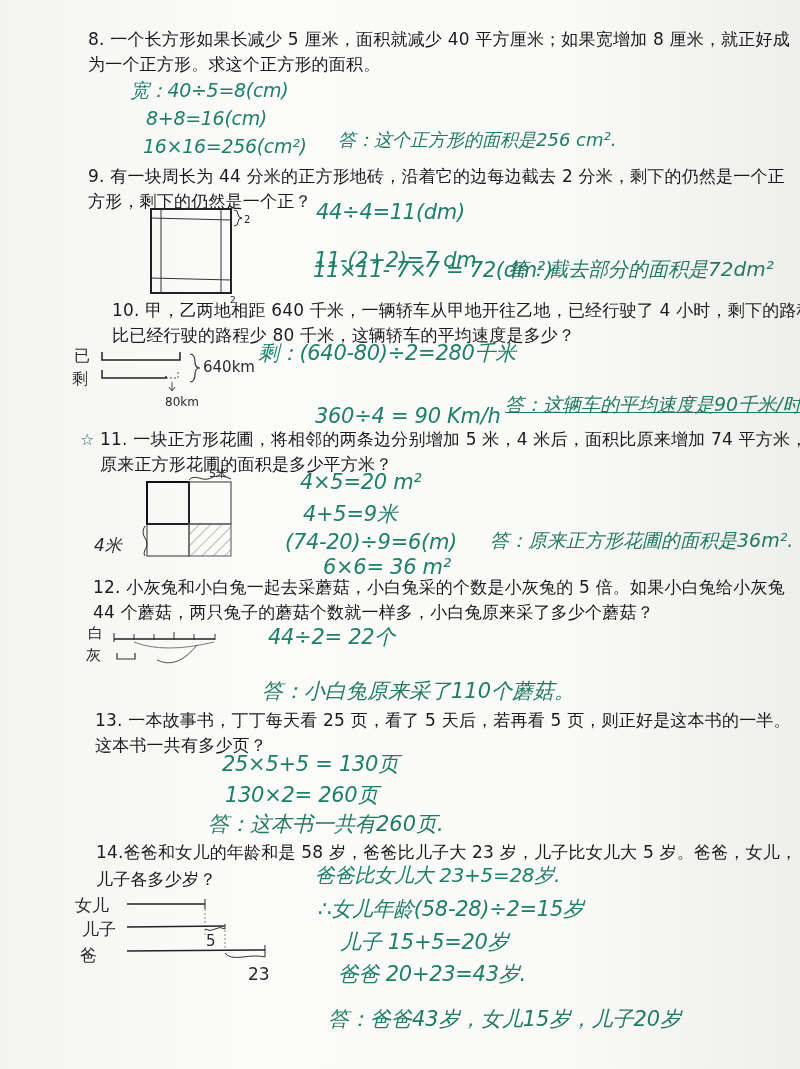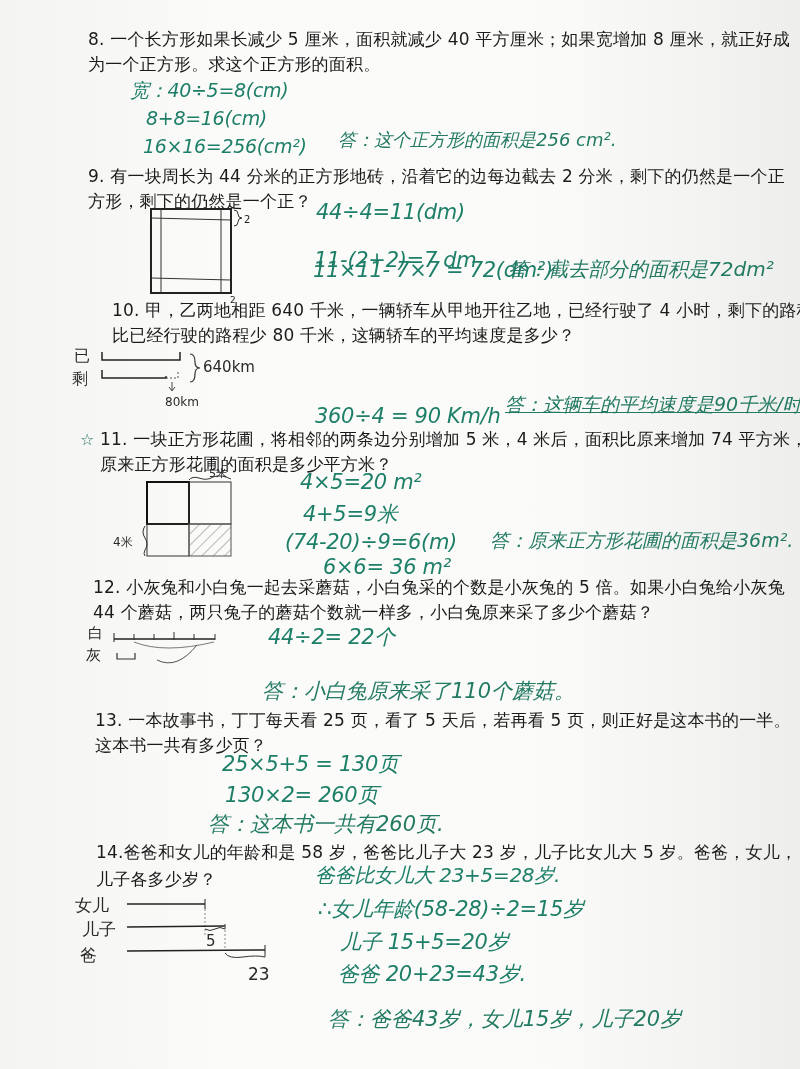--- a/index.html
+++ b/index.html
@@ -60,20 +60,21 @@
   <div class="pencil" style="left:72px; top:369px; font-size:16px;">剩</div>
   <svg class="fig" style="left:100px; top:350px;" width="100" height="40">
     <path d="M2 2 v8 h78 v-8" fill="none" stroke="#222" stroke-width="1.5"></path>
     <path d="M2 20 v8 h64 v-2" fill="none" stroke="#222" stroke-width="1.5"></path>
     <path d="M66 28 h12 v-6" fill="none" stroke="#555" stroke-width="1" stroke-dasharray="2 2"></path>
     <path d="M72 32 v8 M69 37 l3 4 l3 -4" fill="none" stroke="#444" stroke-width="1"></path>
     <path d="M90 4 q5 0 5 8 q0 6 5 6 q-5 0 -5 6 q0 8 -5 8" fill="none" stroke="#333" stroke-width="1.2"></path>
   </svg>
   <div class="pencil" style="left:203px; top:358px; font-size:15px;">640km</div>
   <div class="pencil" style="left:165px; top:395px; font-size:12px;">80km</div>
+  <div class="hw big" style="left:258px; top:339px;">剩：(640-80)÷2=280千米</div>
   <div class="hw big" style="left:315px; top:404px;">360÷4 = 90 Km/h</div>
   <div class="ans" style="left:505px; top:392px; font-size:19px; text-decoration: underline;">答：这辆车的平均速度是90千米/时</div>
 
   <div class="star" style="left:80px; top:430px;">☆</div>
   <div class="q" style="left:100px; top:427px;">
     <span class="l"><span>11.</span> <span>一块正方形花圃，将相邻的两条边分别增加 5 米，4 米后，面积比原来增加 74 平方米，</span></span>
     <span class="l">原来正方形花圃的面积是多少平方米？</span>
   </div>
   <svg class="fig" style="left:140px; top:470px;" width="120" height="100">
     <defs>
@@ -82,21 +83,21 @@
       </pattern>
     </defs>
     <rect x="7" y="12" width="42" height="42" fill="none" stroke="#111" stroke-width="2"></rect>
     <rect x="49" y="12" width="42" height="42" fill="none" stroke="#333" stroke-width="1"></rect>
     <rect x="7" y="54" width="42" height="32" fill="none" stroke="#333" stroke-width="1"></rect>
     <rect x="49" y="54" width="42" height="32" fill="url(#hatch)" stroke="#555" stroke-width="1"></rect>
     <path d="M49 10 q3 -4 10 -2 q8 3 14 -1 q8 -3 18 2" fill="none" stroke="#333" stroke-width="1"></path>
     <path d="M5 56 q-4 6 0 12 q4 6 0 12 q-2 4 0 6" fill="none" stroke="#333" stroke-width="1"></path>
   </svg>
   <div class="pencil" style="left:209px; top:466px; font-size:11px;">5米</div>
-  <div class="pencil" style="left:113px; top:534px; font-size:12px;">4米</div>
+  <div class="pencil" style="left:94px; top:534px; font-size:17px;font-style:italic;">4米</div>
   <div class="hw big" style="left:300px; top:470px;">4×5=20 m²</div>
   <div class="hw big" style="left:303px; top:500px;">4+5=9米</div>
   <div class="hw big" style="left:285px; top:530px;">(74-20)÷9=6(m)</div>
   <div class="hw big" style="left:323px; top:555px;">6×6= 36 m²</div>
   <div class="ans" style="left:490px; top:528px; font-size:19px;">答：原来正方形花圃的面积是36m².</div>
 
   <div class="q" style="left:93px; top:575px;">
     <span class="l"><span>12.</span> <span>小灰兔和小白兔一起去采蘑菇，小白兔采的个数是小灰兔的 5 倍。如果小白兔给小灰兔</span></span>
     <span class="l">44 个蘑菇，两只兔子的蘑菇个数就一样多，小白兔原来采了多少个蘑菇？</span>
   </div>

